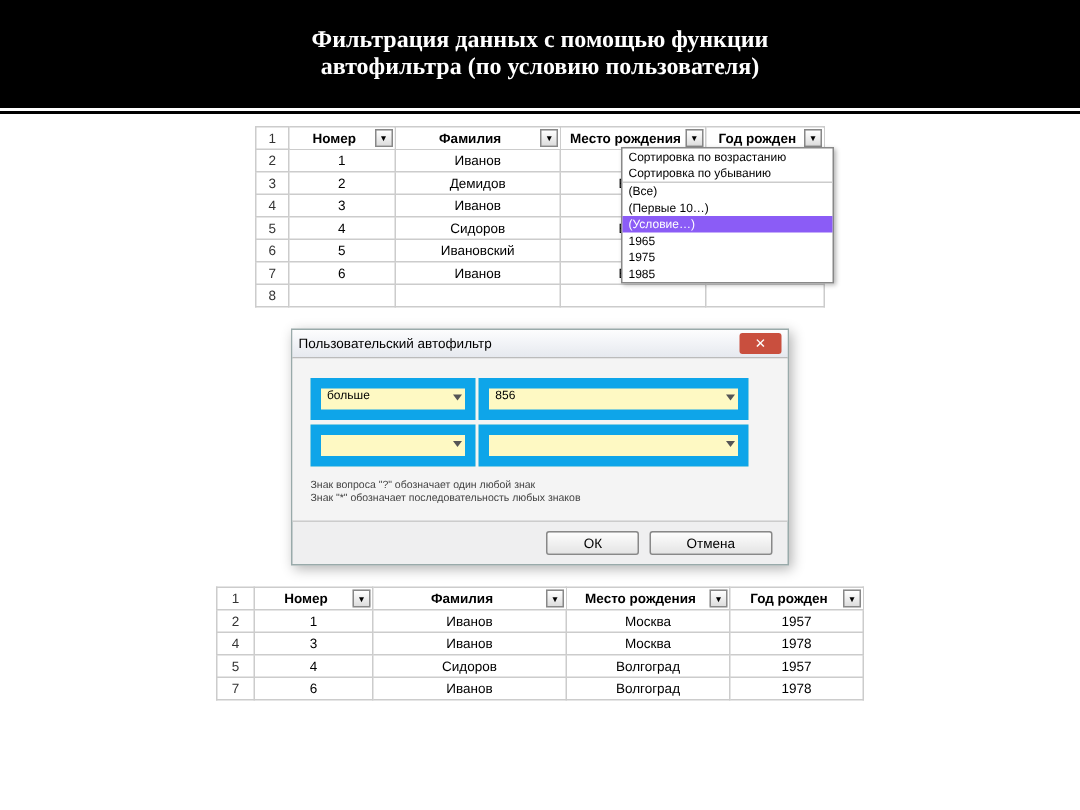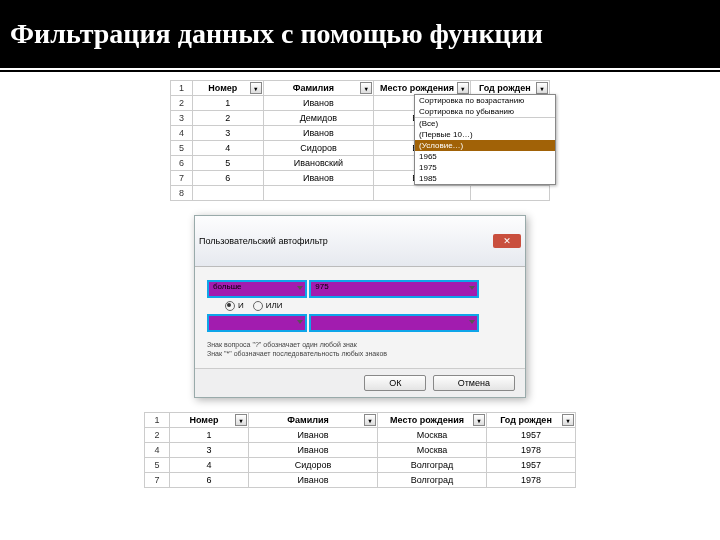--- a/index.html
+++ b/index.html
@@ -1,53 +1,54 @@
 <!DOCTYPE html>
 <html><head>
 <meta charset="utf-8">
 <style>
 body{margin:0;font-family:Arial,sans-serif;background:#fff;width:720px;height:540px;overflow:hidden}
-.title-block{background:#000;color:#fff;padding:18px 10px;font-weight:bold;font-size:28px;font-family:"Times New Roman",serif}
+.title-block{background:#000;color:#fff;text-align:center;padding:18px 10px;font-weight:bold;font-size:16px;font-family:"Times New Roman",serif}
 .hr{border-top:2px solid #000;margin:2px 0 8px 0}
 .content{padding:0 40px}
 
 .tbl{border-collapse:collapse;font-size:9px;margin:0 auto 10px auto}
 .tbl td,.tbl th{border:1px solid #ccc;padding:1px 4px;text-align:center;height:12px;background:#fff}
 .tbl .rownum{width:16px;text-align:center;font-weight:normal;color:#333}
 .tbl .hdr{font-weight:bold}
 .hdr-cell{position:relative;padding-right:14px!important}
 .dd-btn{position:absolute;right:1px;top:1px;width:10px;height:10px;border:1px solid #888;background:linear-gradient(#fff,#ddd);display:flex;align-items:center;justify-content:center;font-size:6px}
 .col-a{width:60px}.col-b{width:110px}.col-c{width:90px}.col-d{width:70px}
 
 .dropdown{position:absolute;background:#fff;border:1px solid #888;font-size:8px;width:140px;box-shadow:1px 1px 3px rgba(0,0,0,0.3)}
 .dropdown div{padding:1px 4px;white-space:nowrap}
 .dropdown .sep{border-top:1px solid #ccc;height:0;padding:0}
-.dropdown .sel{background:#a16207;color:#fff}
+.dropdown .sel{background:#8b5cf6;color:#fff}
 
 .tbl1-wrap{position:relative;width:380px;margin:6px auto 14px auto}
 
 .dialog{width:330px;margin:8px auto 14px auto;border:1px solid #9aa;background:#efeff0;font-size:8px;box-shadow:2px 2px 8px rgba(0,0,0,.3)}
-.dlg-title{background:linear-gradient(#fdfdfe,#e6e9ef);height:18px;display:flex;align-items:center;justify-content:space-between;padding:16px 4px;border-bottom:1px solid #bbb;font-size:9px}
+.dlg-title{background:linear-gradient(#fdfdfe,#e6e9ef);height:18px;display:flex;align-items:center;justify-content:space-between;padding:0 4px;border-bottom:1px solid #bbb;font-size:9px}
 .dlg-x{width:28px;height:14px;background:#c94f3e;color:#fff;display:flex;align-items:center;justify-content:center;font-size:9px;border-radius:2px}
 .dlg-body{padding:10px 12px;background:#f4f4f4}
 .dlg-row{margin:3px 0}
-.sel-box{display:inline-block;border:2px solid #0ea5e9;background:#a21caf;height:14px;padding:0 12px 0 4px;position:relative;vertical-align:middle}
+.sel-box{display:inline-block;border:7px solid #0ea5e9;background:#fef9c3;height:14px;padding:0 12px 0 4px;position:relative;vertical-align:middle}
 .sel-box::after{content:"";position:absolute;right:2px;top:4px;border-left:3px solid transparent;border-right:3px solid transparent;border-top:4px solid #555}
 .sel-w1{width:80px}.sel-w2{width:150px}
 .radio{display:inline-block;width:8px;height:8px;border:1px solid #666;border-radius:50%;vertical-align:middle;margin-right:3px;position:relative}
 .radio.on::after{content:"";position:absolute;left:1px;top:1px;width:4px;height:4px;background:#333;border-radius:50%}
 .dlg-foot{text-align:right;padding:6px 10px;border-top:1px solid #ccc}
 .btn{display:inline-block;border:1px solid #888;background:linear-gradient(#fdfdfd,#e4e4e4);padding:2px 24px;font-size:9px;margin-left:4px;border-radius:2px}
 .note{font-size:7px;color:#444;margin-top:8px;line-height:1.3}
 </style>
 </head>
 <body>
 
 <div class="title-block">
   <span>Фильтрация данных с помощью функции</span><br>
+  <span>автофильтра (по условию пользователя)</span>
 </div>
 <div class="hr"></div>
 
 <div class="content">
 
 <div class="tbl1-wrap">
 <table class="tbl">
 <tbody>
           <tr>
   <td class="rownum">1</td>
@@ -123,26 +124,21 @@
 </div>
 
 <div class="dialog">
   <div class="dlg-title">
     <span>Пользовательский автофильтр</span>
     <span class="dlg-x">✕</span>
   </div>
   <div class="dlg-body">
     <div class="dlg-row">
       <span class="sel-box sel-w1"><span>больше</span></span>
-      <span class="sel-box sel-w2"><span>975</span></span>
-    </div>
-    <div class="dlg-row" style="padding-left:18px">
-      <span class="radio on"></span><span>И</span>
-      &nbsp;&nbsp;
-      <span class="radio"></span><span>ИЛИ</span>
+      <span class="sel-box sel-w2"><span>856</span></span>
     </div>
     <div class="dlg-row">
       <span class="sel-box sel-w1"><span></span></span>
       <span class="sel-box sel-w2"><span></span></span>
     </div>
     <div class="note">
       <span>Знак вопроса "?" обозначает один любой знак</span><br>
       <span>Знак "*" обозначает последовательность любых знаков</span>
     </div>
   </div>

